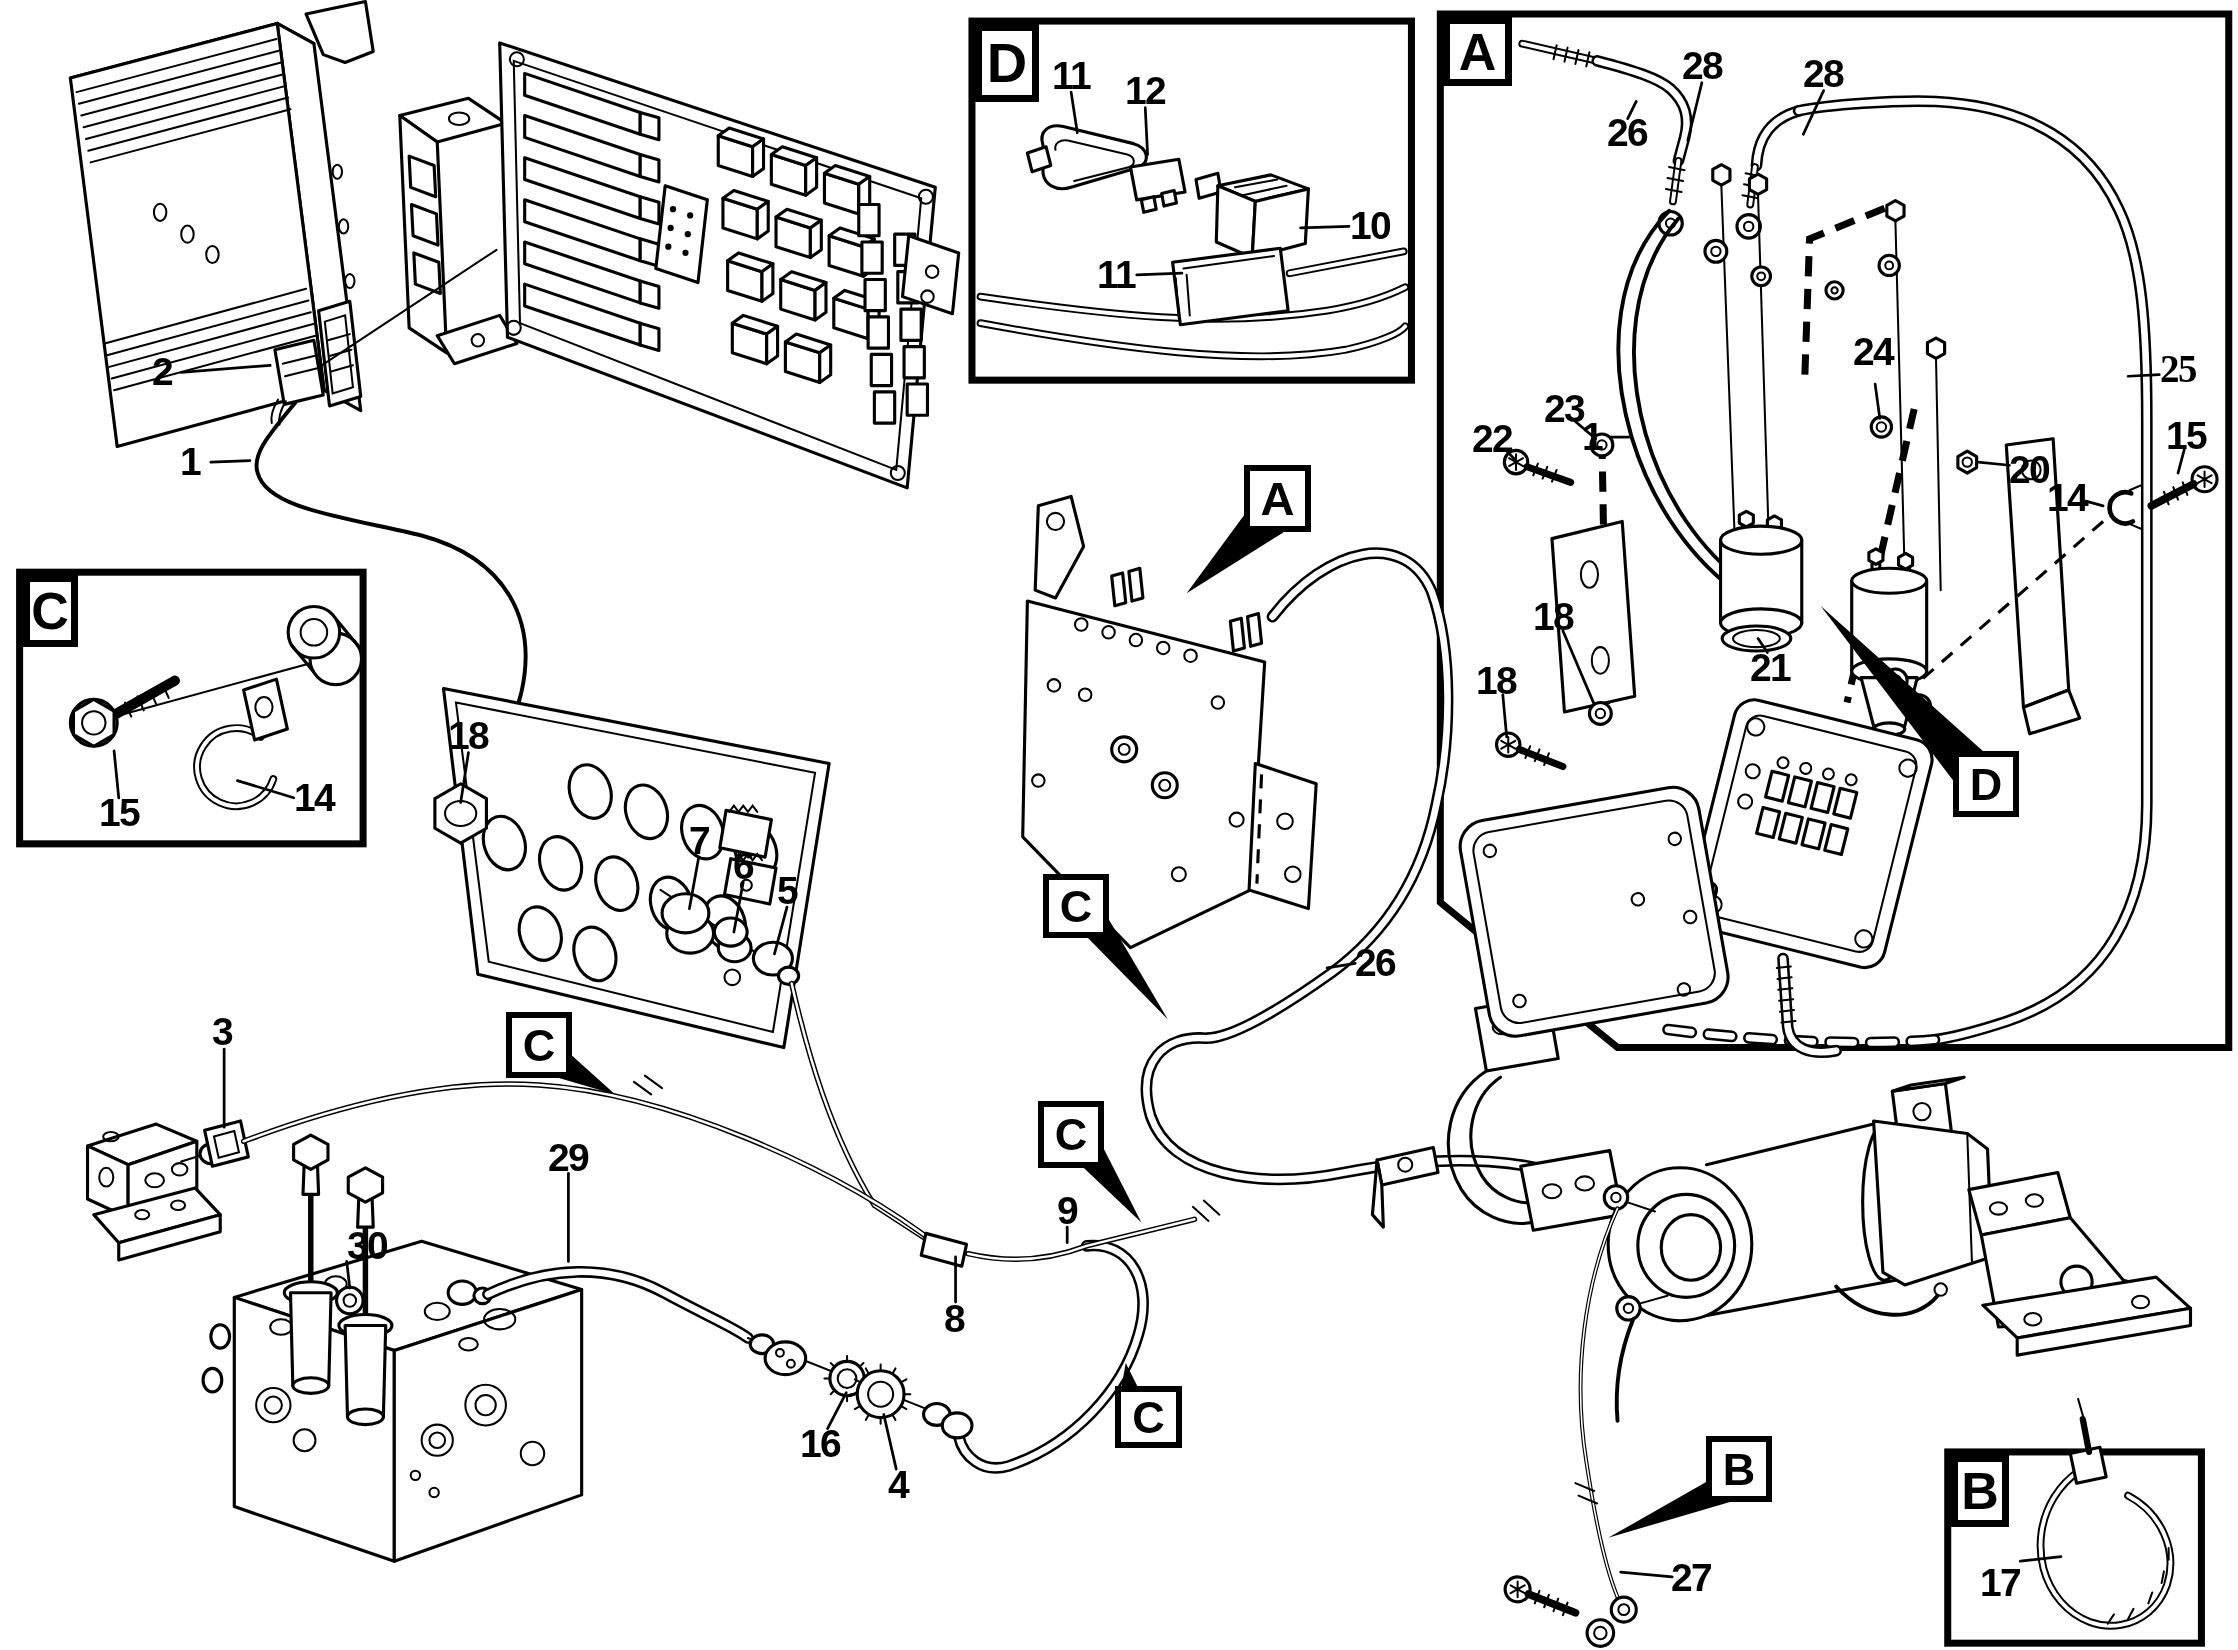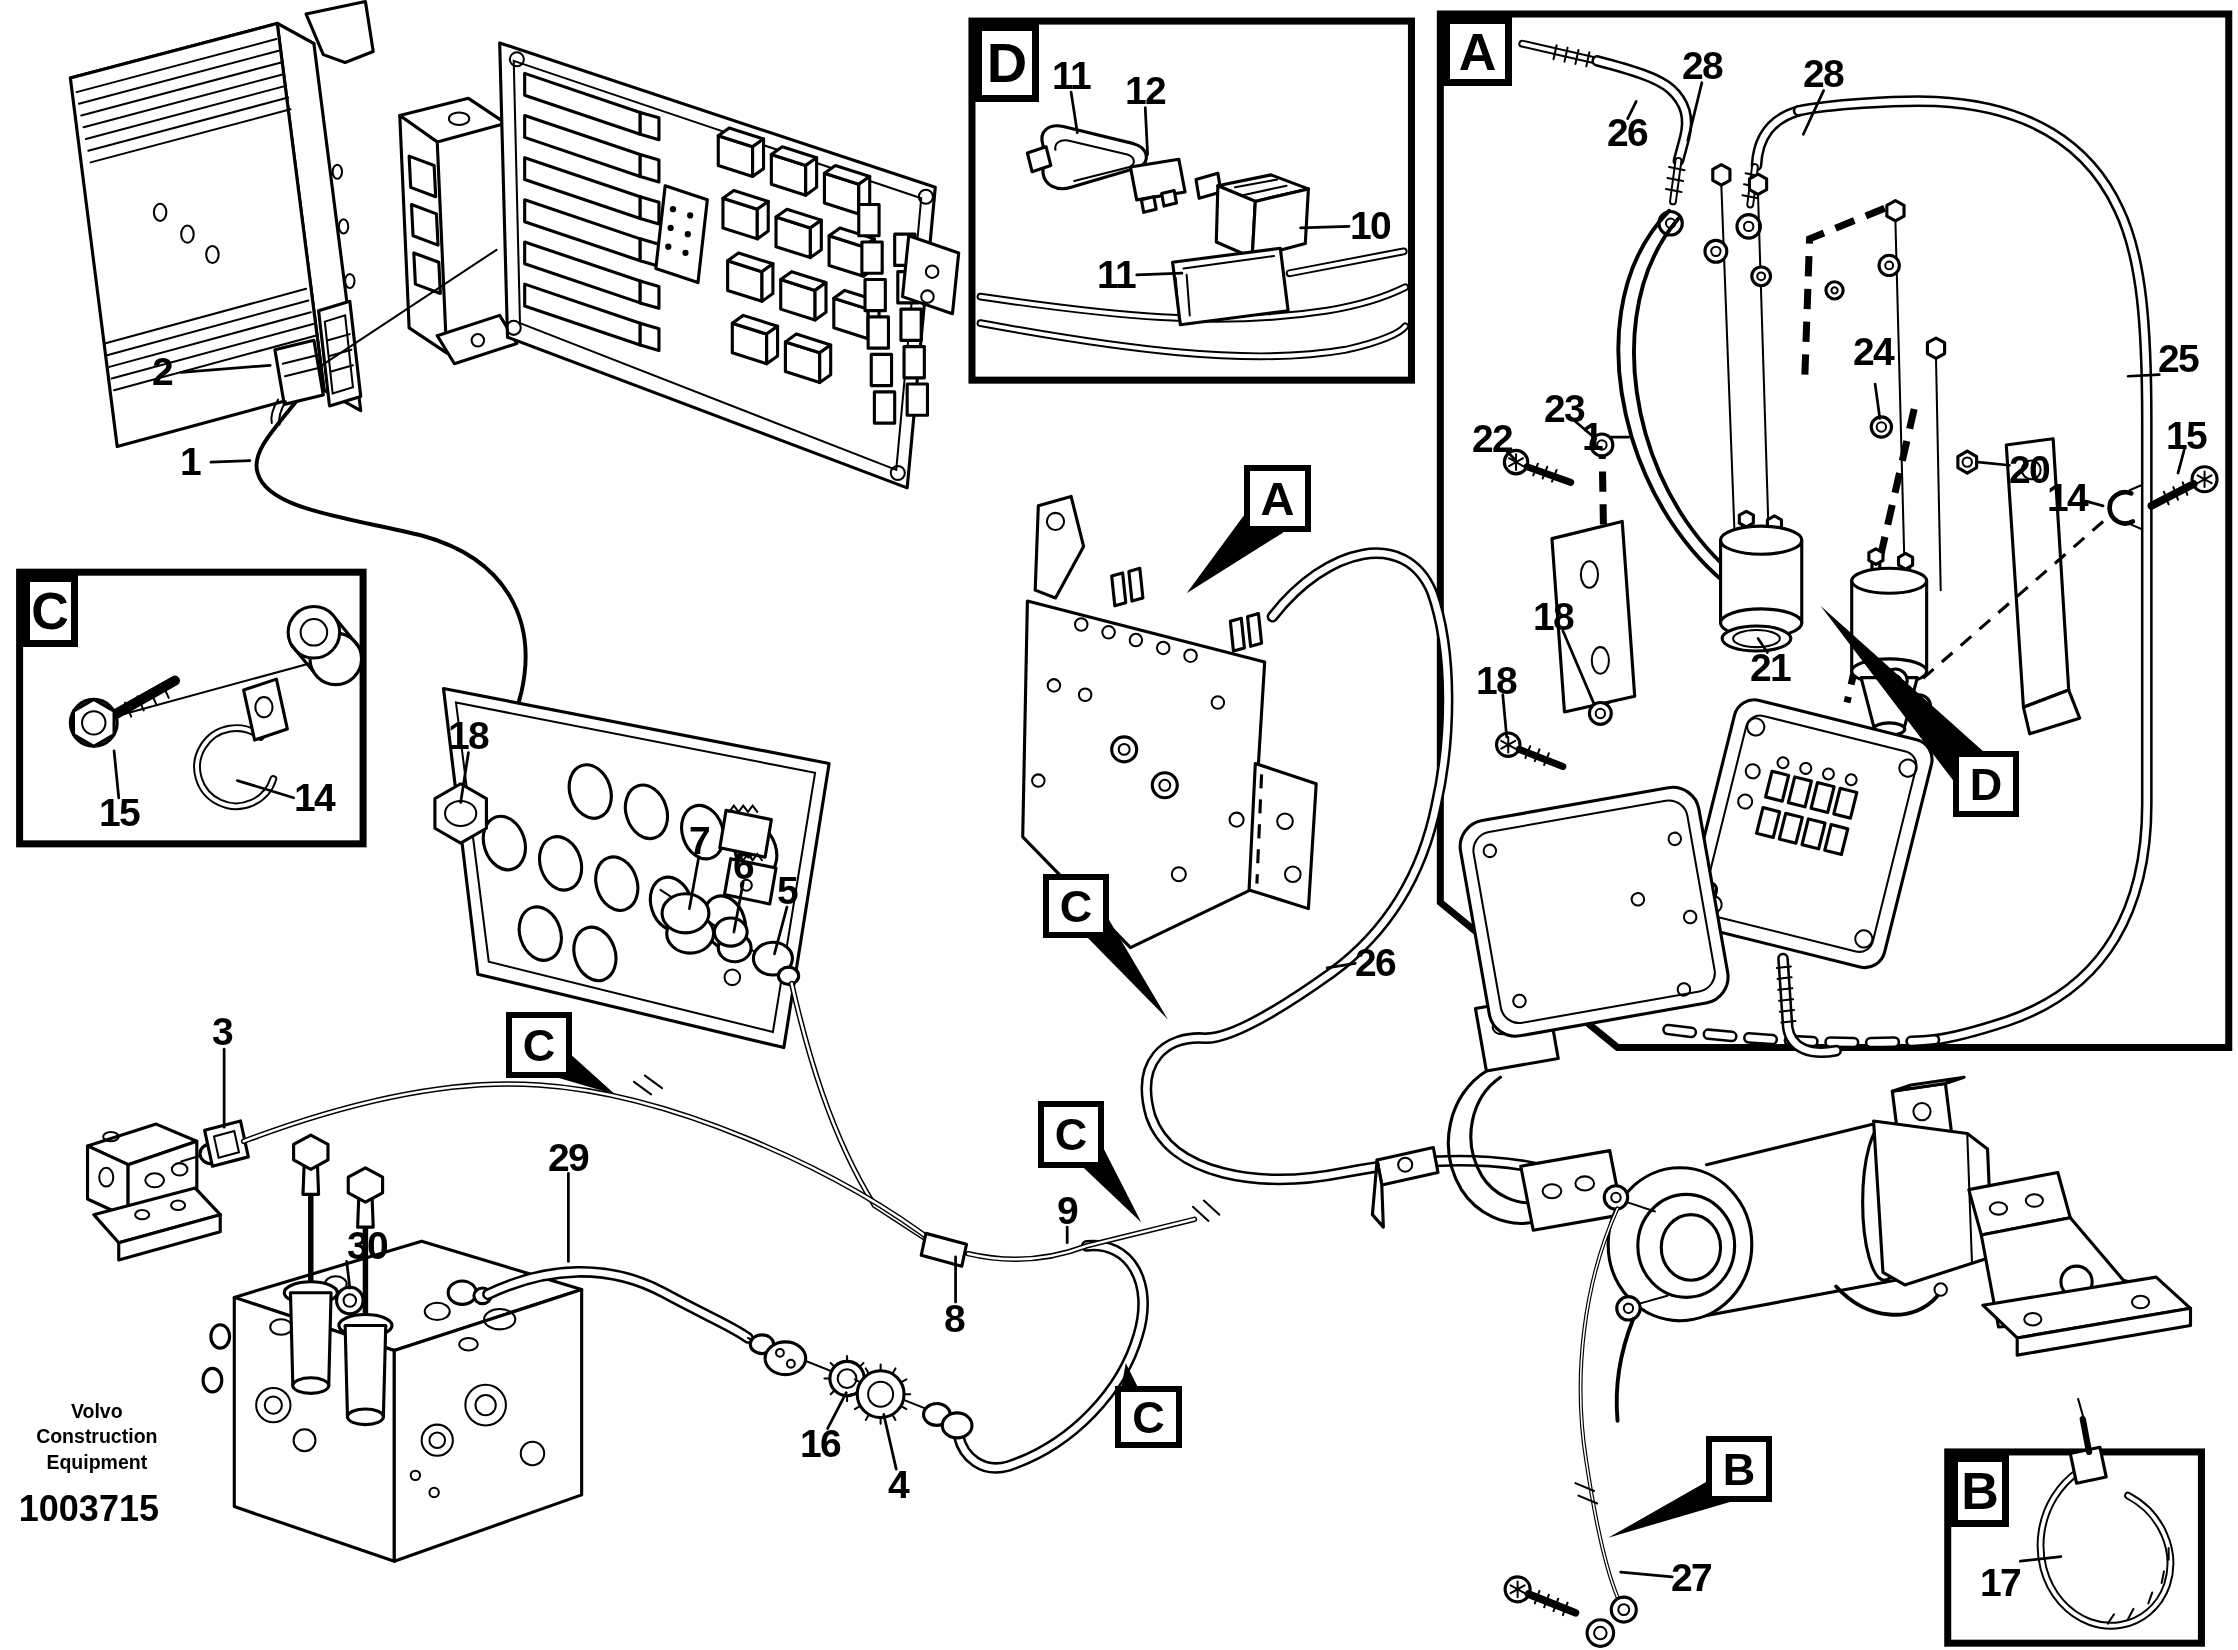--- a/index.html
+++ b/index.html
@@ -644,21 +644,21 @@
       <div class="plabel" style="left: 1071px; top: 76px;">11</div>
       <div class="plabel" style="left: 1145px; top: 91px;">12</div>
       <div class="plabel" style="left: 1370px; top: 226px;">10</div>
       <div class="plabel" style="left: 1116px; top: 275px;">11</div>
       <div class="plabel" style="left: 1375px; top: 963px;">26</div>
       <div class="plabel" style="left: 1691px; top: 1578px;">27</div>
       <div class="plabel" style="left: 2000px; top: 1563px; margin-top: 20px;">17</div>
       <div class="plabel" style="left: 1702px; top: 66px;">28</div>
       <div class="plabel" style="left: 1823px; top: 74px;">28</div>
       <div class="plabel" style="left: 1627px; top: 133px;">26</div>
-      <div class="plabel" style="left: 2178px; top: 359px;">25</div>
+      <div class="plabel" style="left: 2178px; top: 368px; font-family: Liberation Serif, serif;">25</div>
       <div class="plabel" style="left: 2029px; top: 452px; margin-top: 18px;">20</div>
       <div class="plabel" style="left: 1592px; top: 437px;">1</div>
       <div class="plabel" style="left: 1873px; top: 352px; text-align: right;">24</div>
       <div class="plabel" style="left: 1564px; top: 409px;">23</div>
       <div class="plabel" style="left: 1492px; top: 439px;">22</div>
       <div class="plabel" style="left: 1553px; top: 617px;">18</div>
       <div class="plabel" style="left: 1496px; top: 681px;">18</div>
       <div class="plabel" style="left: 1770px; top: 668px;">21</div>
       <div class="plabel" style="left: 2067px; top: 498px;">14</div>
       <div class="plabel" style="left: 2186px; top: 436px;">15</div>
@@ -668,20 +668,15 @@
       <div class="lmark tile" style="left: 1951px; top: 1455px; width: 58px; height: 72px; font-size: 52px;">B</div>
       <div class="lmark pointer" style="left: 1244px; top: 465px; width: 67px; height: 67px; font-size: 47px;">A</div>
       <div class="lmark pointer" style="left: 506px; top: 1012px; width: 66px; height: 66px; font-size: 45px;">C</div>
       <div class="lmark pointer" style="left: 1043px; top: 874px; width: 66px; height: 64px; font-size: 45px;">C</div>
       <div class="lmark pointer" style="left: 1038px; top: 1101px; width: 66px; height: 67px; font-size: 45px;">C</div>
       <div class="lmark pointer" style="left: 1115px; top: 1386px; width: 67px; height: 62px; font-size: 45px;">C</div>
       <div class="lmark pointer" style="left: 1706px; top: 1436px; width: 66px; height: 66px; font-size: 45px;">B</div>
       <div class="lmark pointer" style="left: 1953px; top: 751px; width: 66px; height: 66px; font-size: 45px;">D</div>
     </div>
 
-<div class="brand">
-  <div class="bl">Volvo Construction</div>
-  <div class="bl">Equipment</div>
-  <div class="fignum">1003715</div>
+
 </div>
 
-</div>
-
 
 </body></html>

